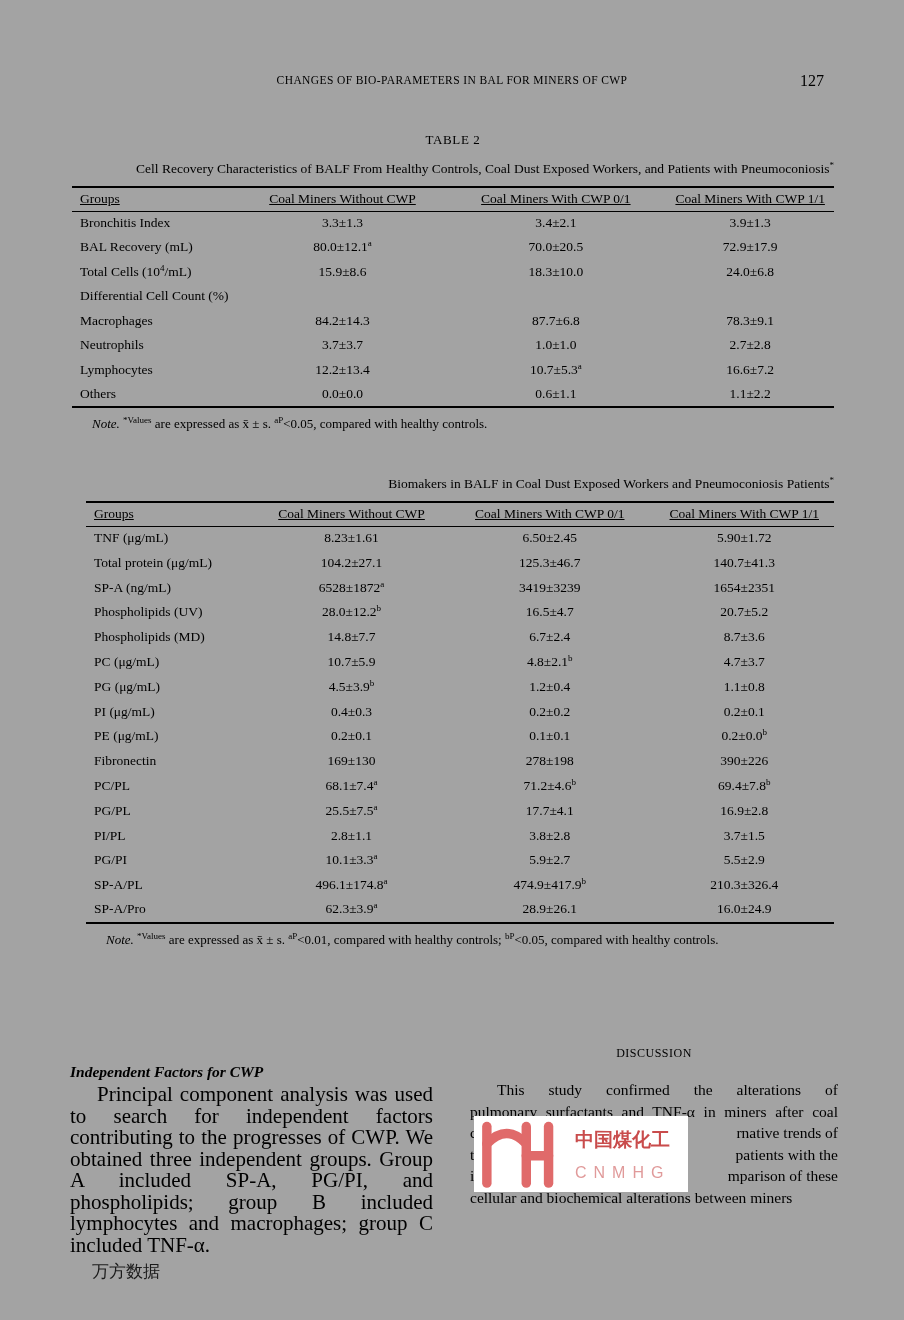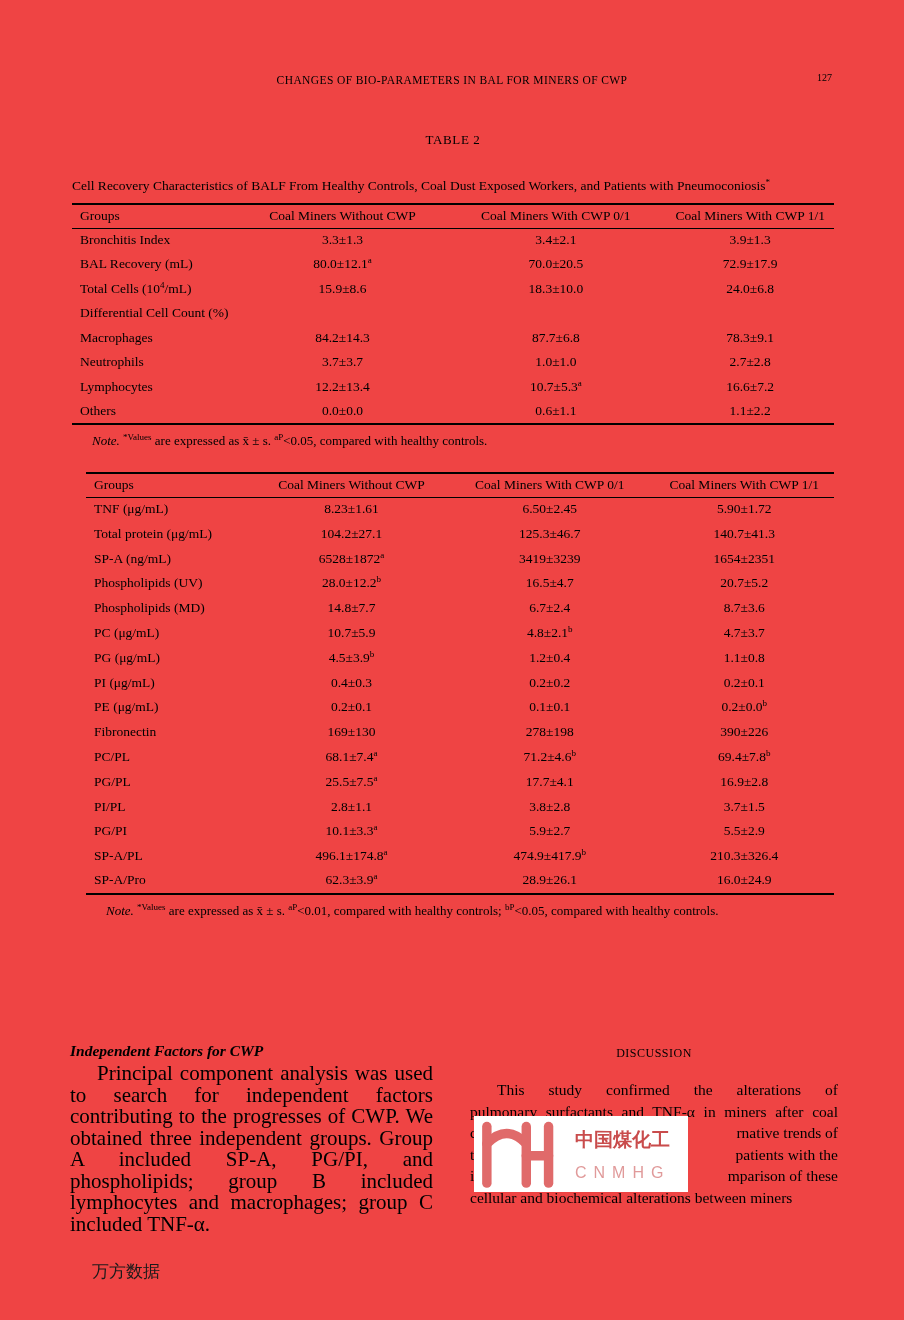--- a/index.html
+++ b/index.html
@@ -1,52 +1,52 @@
 <!DOCTYPE html>
 <html><head>
 <meta charset="utf-8">
 <style>
   * { margin:0; padding:0; box-sizing:border-box; }
   html,body { background:#ffffff; }
   .page {
     position:relative; width:904px; height:1320px; margin:0 auto;
-    background:#ef4444; color:#000;
+    background:#a3a3a3; color:#000;
     font-family:"Liberation Serif", serif; overflow:hidden;
   }
 
   
   .running-header { position:absolute; top:72px; left:0; width:100%; height:18px; }
   .rh-title { position:absolute; left:50%; transform:translateX(-50%); top:2px;
               font-size:11.5px; letter-spacing:.4px; white-space:nowrap; }
-  .rh-page { position:absolute; right:72px; top:0; font-size:10px; }
+  .rh-page { position:absolute; right:80px; top:0; font-size:16px; }
 
   
   .table-block { position:absolute; }
   .t2 { top:132px; left:72px; width:762px; }
   .t3 { top:463px; left:86px; width:748px; }
   .table-label { text-align:center; font-size:13px; letter-spacing:.6px; }
-  .table-caption { text-align:left; font-size:13.5px; margin-top:30px; white-space:nowrap; }
+  .table-caption { text-align:right; font-size:13.5px; margin-top:13px; white-space:nowrap; }
   .data-table { width:100%; border-collapse:collapse; margin-top:9px;
                 border-top:2px solid #000; border-bottom:2px solid #000; }
   .data-table th { font-weight:normal; font-size:13.5px; border-bottom:1.5px solid #000;
-                   height:24px; text-align:center; }
+                   height:24px; text-align:center;text-decoration:underline; }
   .data-table td { font-size:13.5px; text-align:center; line-height:1.1; }
   .t2 .data-table td { height:24.5px;margin-left:44px; }
   .t3 .data-table td { height:24.8px; }
   .col-label { text-align:left !important; padding-left:8px; }
   .table-note { font-size:13px; margin-top:8px; padding-left:20px; }
   .note-label { font-style:italic; }
   sup { font-size:9px; vertical-align:super; line-height:0; }
 
   
   .bottom { position:absolute; top:1038px; left:70px; width:768px;
             display:flex; justify-content:space-between; }
   .col-left { width:363px; }
   .col-right { width:368px; }
-  .subhead { font-size:15.5px; font-weight:bold; font-style:italic; margin-top:4px; }
+  .subhead { font-size:15.5px; font-weight:bold; font-style:italic; margin-top:25px; }
   .para { font-size:21px; line-height:21.5px; text-align:justify; margin-top:3px; }
   .indent-first { text-indent:27px; }
   .discussion { font-size:12px; font-weight:normal; text-align:center;
                 letter-spacing:.5px; margin-top:8px; }
   .rlines { margin-top:18px; font-size:15.5px; line-height:21.5px; }
   .rline.jl { text-align:justify; text-align-last:justify; }
   .rline.ind { padding-left:27px; }
   .rline.split { display:flex; justify-content:space-between; }
 
   
@@ -139,20 +139,21 @@
           <td>1.1±2.2</td>
         </tr>
         </tbody>
     </table>
     <div class="table-note">
       <span class="note-label">Note.</span><span> <sup>*Values</sup> are expressed as x̄ ± s. <sup>aP</sup>&lt;0.05, compared with healthy controls.</span>
     </div>
   </section>
 
   <section class="table-block t3">
+    <div class="table-caption">Biomakers in BALF in Coal Dust Exposed Workers and Pneumoconiosis Patients<sup>*</sup></div>
     <table class="data-table">
       <colgroup>
           <col style="width:23%">
           <col style="width:25%">
           <col style="width:28%">
           <col style="width:24%">
         </colgroup>
       <thead>
         <tr>
           <th class="col-label">Groups</th>

